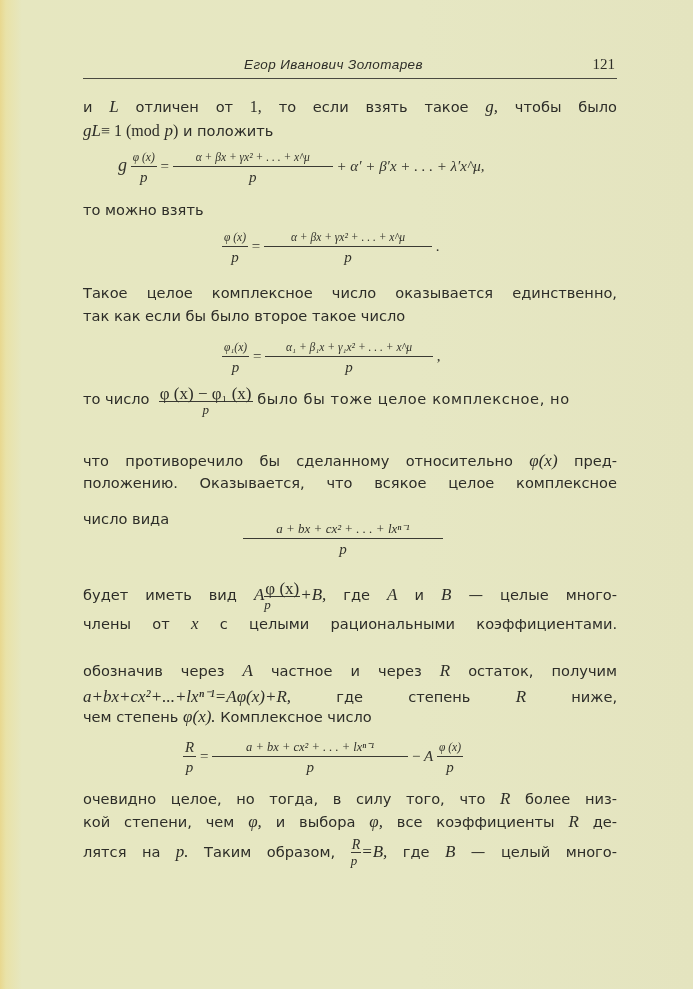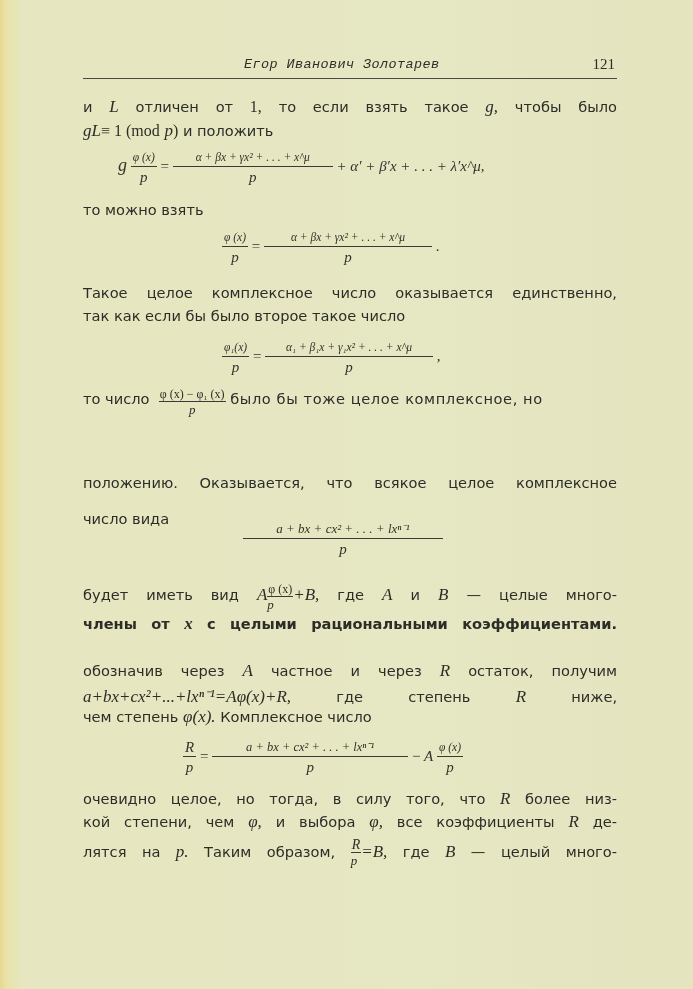--- a/index.html
+++ b/index.html
@@ -13,21 +13,21 @@
   .page {
     position:absolute; left:0; top:0; width:693px; height:989px;
     background: linear-gradient(to right, #e8d88f 0px, #e9e2a8 6px, #e6e7c0 22px, #e6e7c3 60%, #e4e4bf 100%);
   }
   .running-head {
     position:absolute; left:83px; top:52px; width:534px; height:26px;
     border-bottom:1.3px solid #4a4a40;
   }
   .rh-title {
     position:absolute; left:161px; top:5px;
-    font-family:Liberation Mono, monospace; font-style:italic;
+    font-family:Liberation Sans, sans-serif; font-style:italic;
     font-size:13.5px; letter-spacing:0.4px; color:#2e2e28;
   }
   .rh-page {
     position:absolute; right:2px; top:4px;
     font-family:"Liberation Serif", serif; font-size:15px; color:#2e2e28;
   }
   .line {
     position:absolute; left:83px; width:534px;
     font-family:"DejaVu Sans", sans-serif; font-size:14.6px;
     white-space:nowrap; color:#2d2d28;
@@ -38,21 +38,21 @@
   .formula {
     position:absolute; font-family:"Liberation Serif", serif; font-size:15px;
     white-space:nowrap; color:#33332c;
   }
   .frac { display:inline-block; vertical-align:middle; text-align:center; }
   .frac .num { display:block; padding:0 2px; border-bottom:1.2px solid #3a3a33; line-height:18px; }
   .frac .den { display:block; line-height:20px; font-style:italic; }
   .sm { font-size:11.5px; font-style:italic; }
   .it { font-style:italic; }
   .inl-frac { display:inline-block; vertical-align:middle; text-align:center; font-family:"Liberation Serif", serif; }
-  .inl-frac .num { display:block; border-bottom:1.1px solid #3a3a33; font-size:12px; line-height:14px; padding:0 1px; }
+  .inl-frac .num { display:block; border-bottom:1.1px solid #3a3a33; font-size:17px; line-height:14px; padding:0 1px; }
   .inl-frac .den { display:block; font-size:13px; font-style:italic; line-height:16px; }
 </style>
 </head>
 <body>
 
 <div class="page">
 
   <div class="running-head">
     <span class="rh-title">Егор Иванович Золотарев</span>
     <span class="rh-page">121</span>
@@ -99,37 +99,42 @@
     <span class="frac" style="min-width:168px;"><span class="num sm">α₁ + β₁x + γ₁x² + . . . + x^μ</span><span class="den">p</span></span>
     <span>,</span>
   </div>
 
   <div class="line" style="top:387px;">
     <span>то число</span>&nbsp;
     <span class="inl-frac" style="vertical-align:-10px;"><span class="num">φ (x) − φ₁ (x)</span><span class="den">p</span></span>
     <span style="letter-spacing:0.6px;">было бы тоже целое комплексное, но</span>
   </div>
 
+  <div class="line just" style="top:451px;">
+    <span>что противоречило бы сделанному относительно</span>
+    <span class="m">φ(x)</span>
+    <span>пред-</span>
+  </div>
   <div class="line just" style="top:474px;">положению. Оказывается, что всякое целое комплексное</div>
   <div class="line" style="top:497px;margin-top:13px;">число вида</div>
 
   <div class="formula" style="left:243px; top:520px;">
     <span class="frac" style="min-width:200px;"><span class="num sm" style="font-size:13px;">a + bx + cx² + . . . + lxⁿ⁻¹</span><span class="den">p</span></span>
   </div>
 
   <div class="line just" style="top:582px;">
     <span>будет иметь вид</span>
     <span><span class="m">A</span><span class="inl-frac" style="vertical-align:-9px;"><span class="num">φ (x)</span><span class="den">p</span></span><span class="m">+B,</span></span>
     <span>где</span>
     <span class="m">A</span>
     <span>и</span>
     <span class="m">B</span>
     <span>— целые много-</span>
   </div>
-  <div class="line just" style="top:614px;font-weight:bold;">
+  <div class="line just" style="top:614px;">
     <span>члены от</span>
     <span class="m">x</span>
     <span>с целыми рациональными коэффициентами.</span>
   </div>
   <div class="line just" style="top:661px;">
     <span>обозначив через</span>
     <span class="m">A</span>
     <span>частное и через</span>
     <span class="m">R</span>
     <span>остаток, получим</span>

